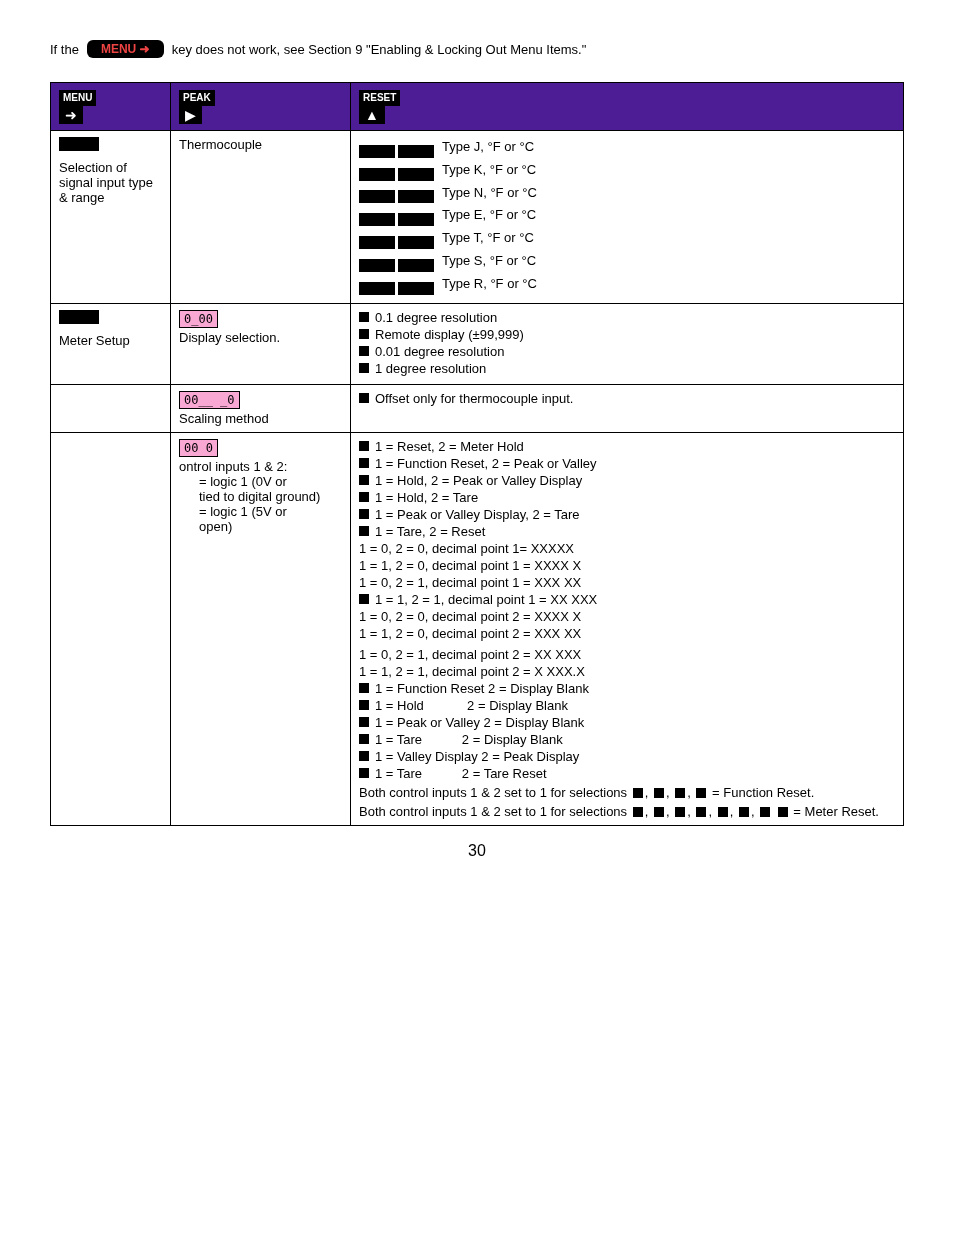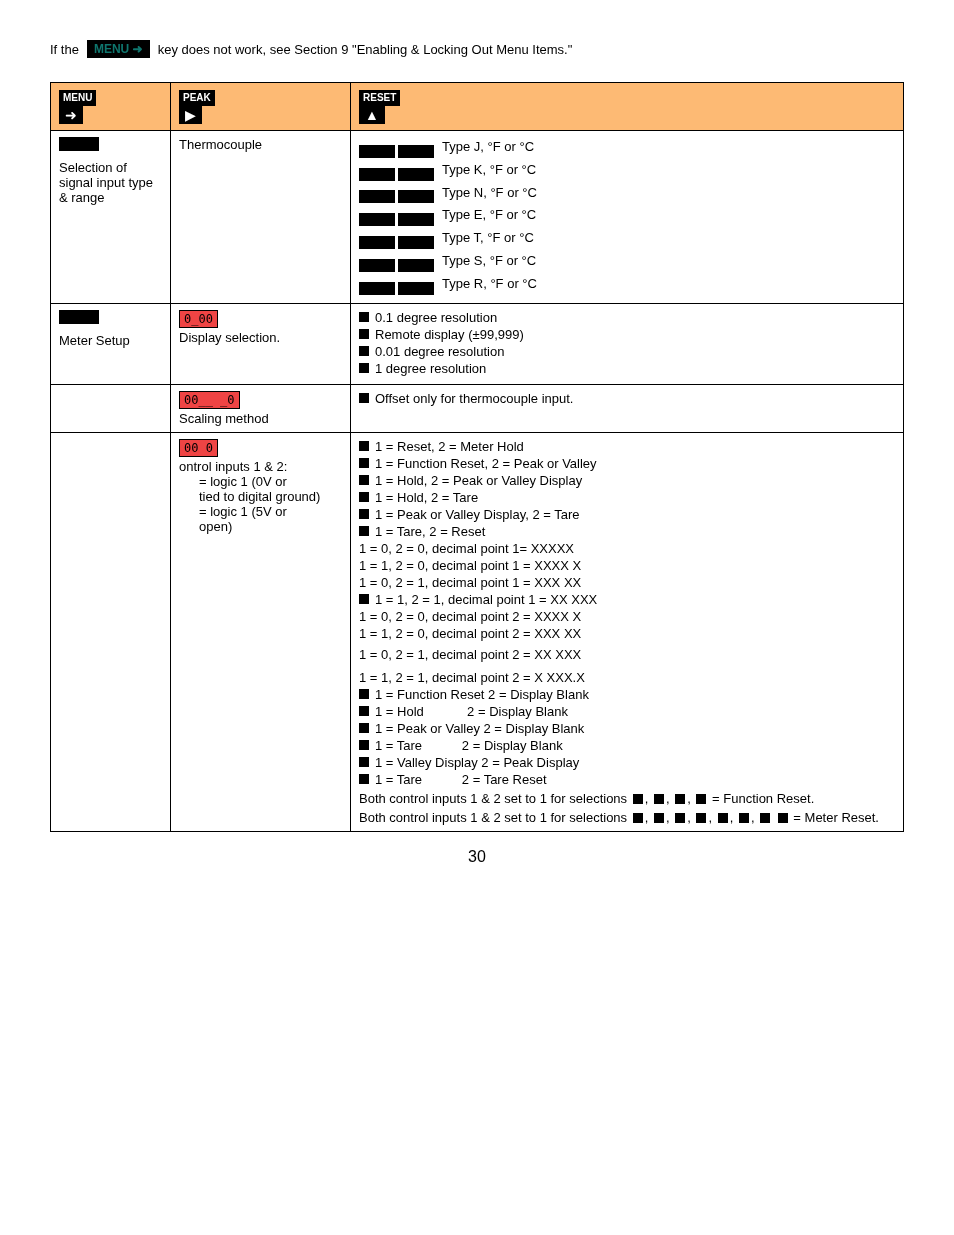--- a/index.html
+++ b/index.html
@@ -17,43 +17,44 @@
       align-items: center;
       gap: 8px;
       margin-bottom: 24px;
       font-size: 13px;
     }
     .arrow-key-icon {
       display: inline-flex;
       align-items: center;
       justify-content: center;
       background: #000;
-      color: #0f766e;
-      padding: 2px 7px;
+      color: #ef4444;
+      padding: 2px 14px;
       font-size: 12px;
       font-weight: bold;
       white-space: nowrap;
+      border-radius: 6px;
     }
     .main-table {
       width: 100%;
       border-collapse: collapse;
       border: 1px solid #000;
     }
     .main-table td {
       border: 1px solid #000;
       padding: 6px 8px;
       vertical-align: top;
     }
     .col1 { width: 120px; }
     .col2 { width: 180px; }
     .col3 { width: auto; }
 
     
     .header-cell {
-      background: #fdba74;
+      background: #4c1d95;
       padding: 4px 6px;
       vertical-align: middle;
     }
     .btn-menu {
       display: inline-block;
       background: #000;
       color: #fff;
       font-size: 10px;
       font-weight: bold;
       padding: 2px 4px;
@@ -92,21 +93,21 @@
       height: 14px;
       margin-bottom: 2px;
     }
 
     .code-display {
       display: inline-block;
       border: 1px solid #000;
       padding: 1px 4px;
       font-family: monospace;
       font-size: 12px;
-      background: #ef4444;
+      background: #f9a8d4;
       margin-bottom: 2px;
     }
 
     .tc-row {
       display: flex;
       align-items: flex-end;
       margin-bottom: 2px;
     }
     .tc-bars {
       display: flex;
@@ -342,21 +343,21 @@
       <div class="option-line">
         <span class="sq-bullet"></span>
         <span>1 = 1, 2 = 1, decimal point 1 = XX XXX</span>
       </div>
       <div style="margin-bottom:2px;">
         <span>1 = 0, 2 = 0, decimal point 2 = XXXX X</span>
       </div>
       <div style="margin-bottom:6px;">
         <span>1 = 1, 2 = 0, decimal point 2 = XXX XX</span>
       </div>
-      <div style="margin-bottom:8px;">
+      <div style="margin-bottom:2px;">
         <span>1 = 0, 2 = 1, decimal point 2 = XX XXX</span>
       </div>
       <div style="margin-bottom:2px;">
         <span>1 = 1, 2 = 1, decimal point 2 = X XXX.X</span>
       </div>
 
       <div class="option-line">
         <span class="sq-bullet"></span>
         <span>1 = Function Reset  2 = Display Blank</span>
       </div>

